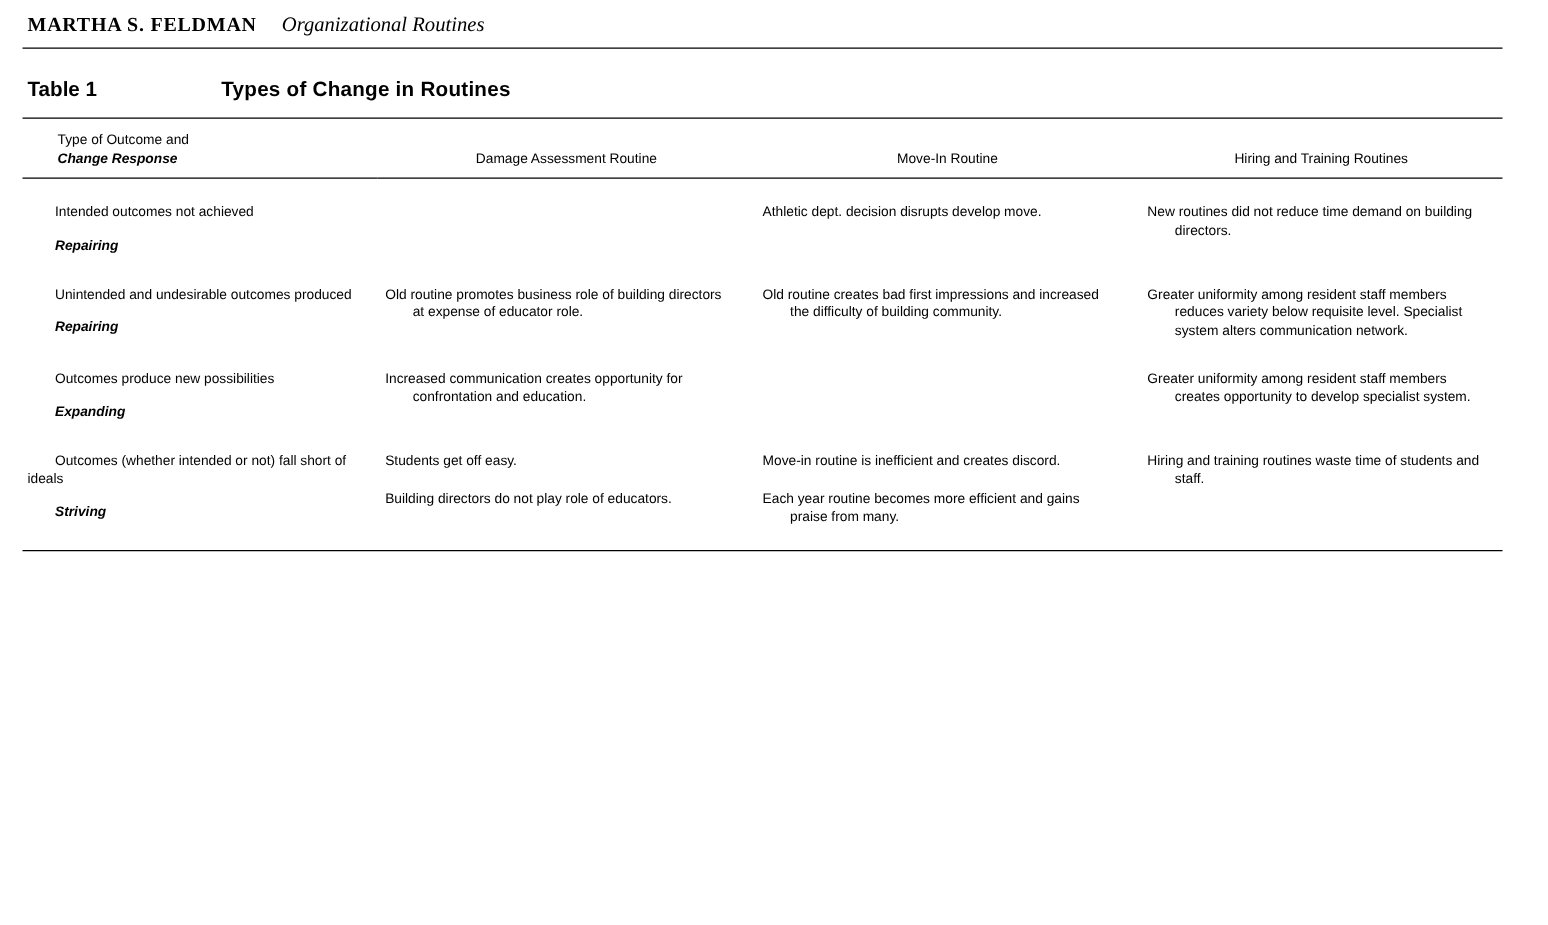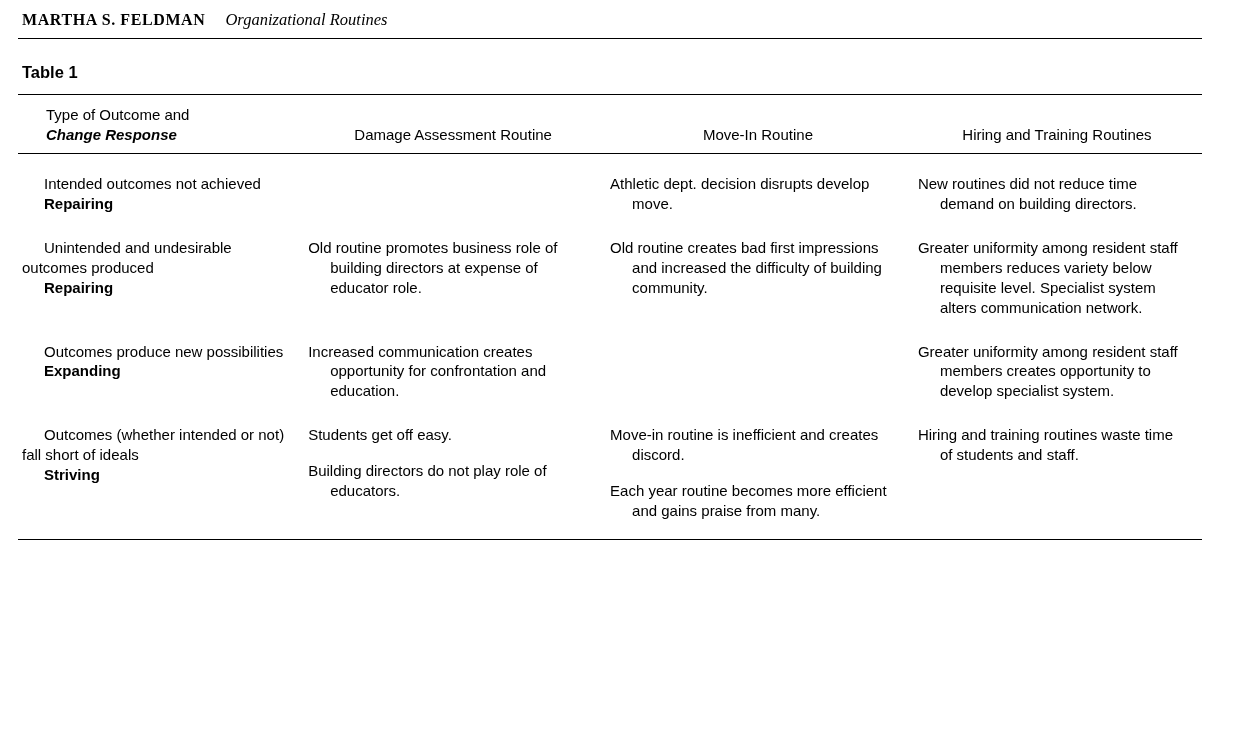--- a/index.html
+++ b/index.html
@@ -63,21 +63,21 @@
   .caption-rule {
     margin-top: 12px;
     border-bottom: 1.6px solid #000;
   }
 
   
   table.routines {
     width: 100%;
     border-collapse: collapse;
     table-layout: fixed;
-    font-size: 15px;
+    font-size: 11px;
     line-height: 1.33;
   }
   table.routines col.c0 { width: 24.0%; }
   table.routines col.c1 { width: 25.5%; }
   table.routines col.c2 { width: 26.0%; }
   table.routines col.c3 { width: 24.5%; }
 
   thead th {
     font-weight: normal;
     text-align: left;
@@ -112,21 +112,22 @@
     padding-left: 4px;
   }
   .hang {
     padding-left: 22px;
     text-indent: -22px;
   }
   .response {
     display: block;
     font-weight: bold;
     padding-left: 22px;
-    margin-top: 0;
+    margin-top: 12px;
+    font-style: italic;
   }
   .para + .para { margin-top: 16px; }
 
   .bottom-rule {
     margin-top: 10px;
     border-bottom: 1.6px solid #000;
   }
 </style>
 </head>
 <body>
@@ -134,20 +135,21 @@
 <div class="page">
 
   <div class="runhead">
     <span class="runhead-author">MARTHA S. FELDMAN</span>
     <span class="runhead-title">Organizational Routines</span>
   </div>
   <div class="rule-thin"></div>
 
   <div class="caption">
     <span class="caption-num">Table 1</span>
+    <span class="caption-text">Types of Change in Routines</span>
   </div>
   <div class="caption-rule"></div>
 
   <table class="routines">
     <colgroup>
       <col class="c0">
         <col class="c1">
         <col class="c2">
         <col class="c3">
     </colgroup>

